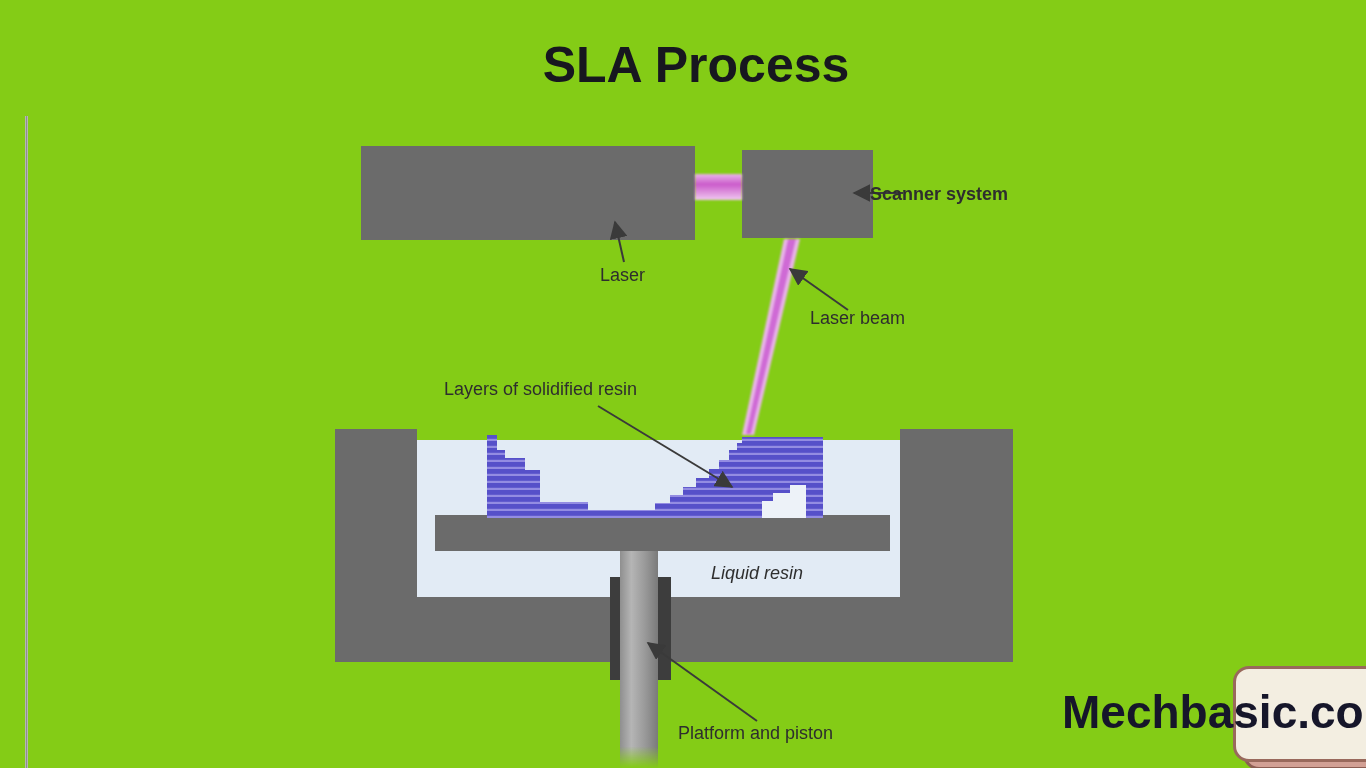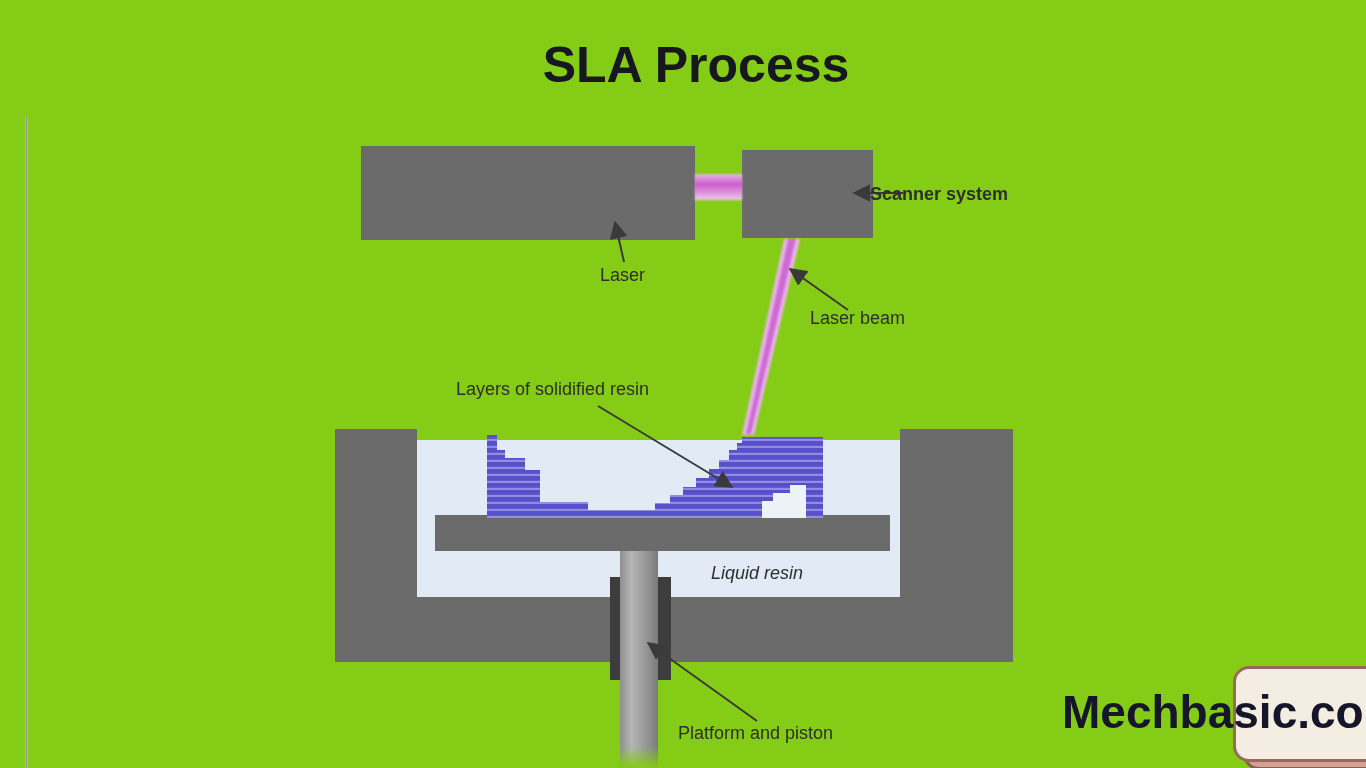--- a/index.html
+++ b/index.html
@@ -43,21 +43,21 @@
     -webkit-mask-image:linear-gradient(180deg,#000 90%,transparent 100%);
     mask-image:linear-gradient(180deg,#000 90%,transparent 100%);
   }
   
   .overlay{position:absolute;left:0;top:0;width:1366px;height:768px;pointer-events:none;}
   
   .lbl{position:absolute;font-size:18px;color:#2e2e2e;white-space:nowrap;}
   .lbl-laser{left:600px;top:265px;}
   .lbl-scanner{left:870px;top:184px;font-weight:bold;}
   .lbl-laserbeam{left:794px;top:308px;margin-left:16px;}
-  .lbl-layers{left:456px;top:379px;}
+  .lbl-layers{left:444px;top:379px;}
   .lbl-liquid{left:711px;top:563px;font-style:italic;}
   .lbl-platform{left:678px;top:723px;}
   
   .card-back{
     position:absolute;left:1243px;top:674px;width:160px;height:90px;border-radius:16px;
     background:#d2a095;border:3px solid #8b5d52;
   }
   .card-front{
     position:absolute;left:1233px;top:666px;width:160px;height:90px;border-radius:16px;
     background:#f3eee1;border:3px solid #99695c;

